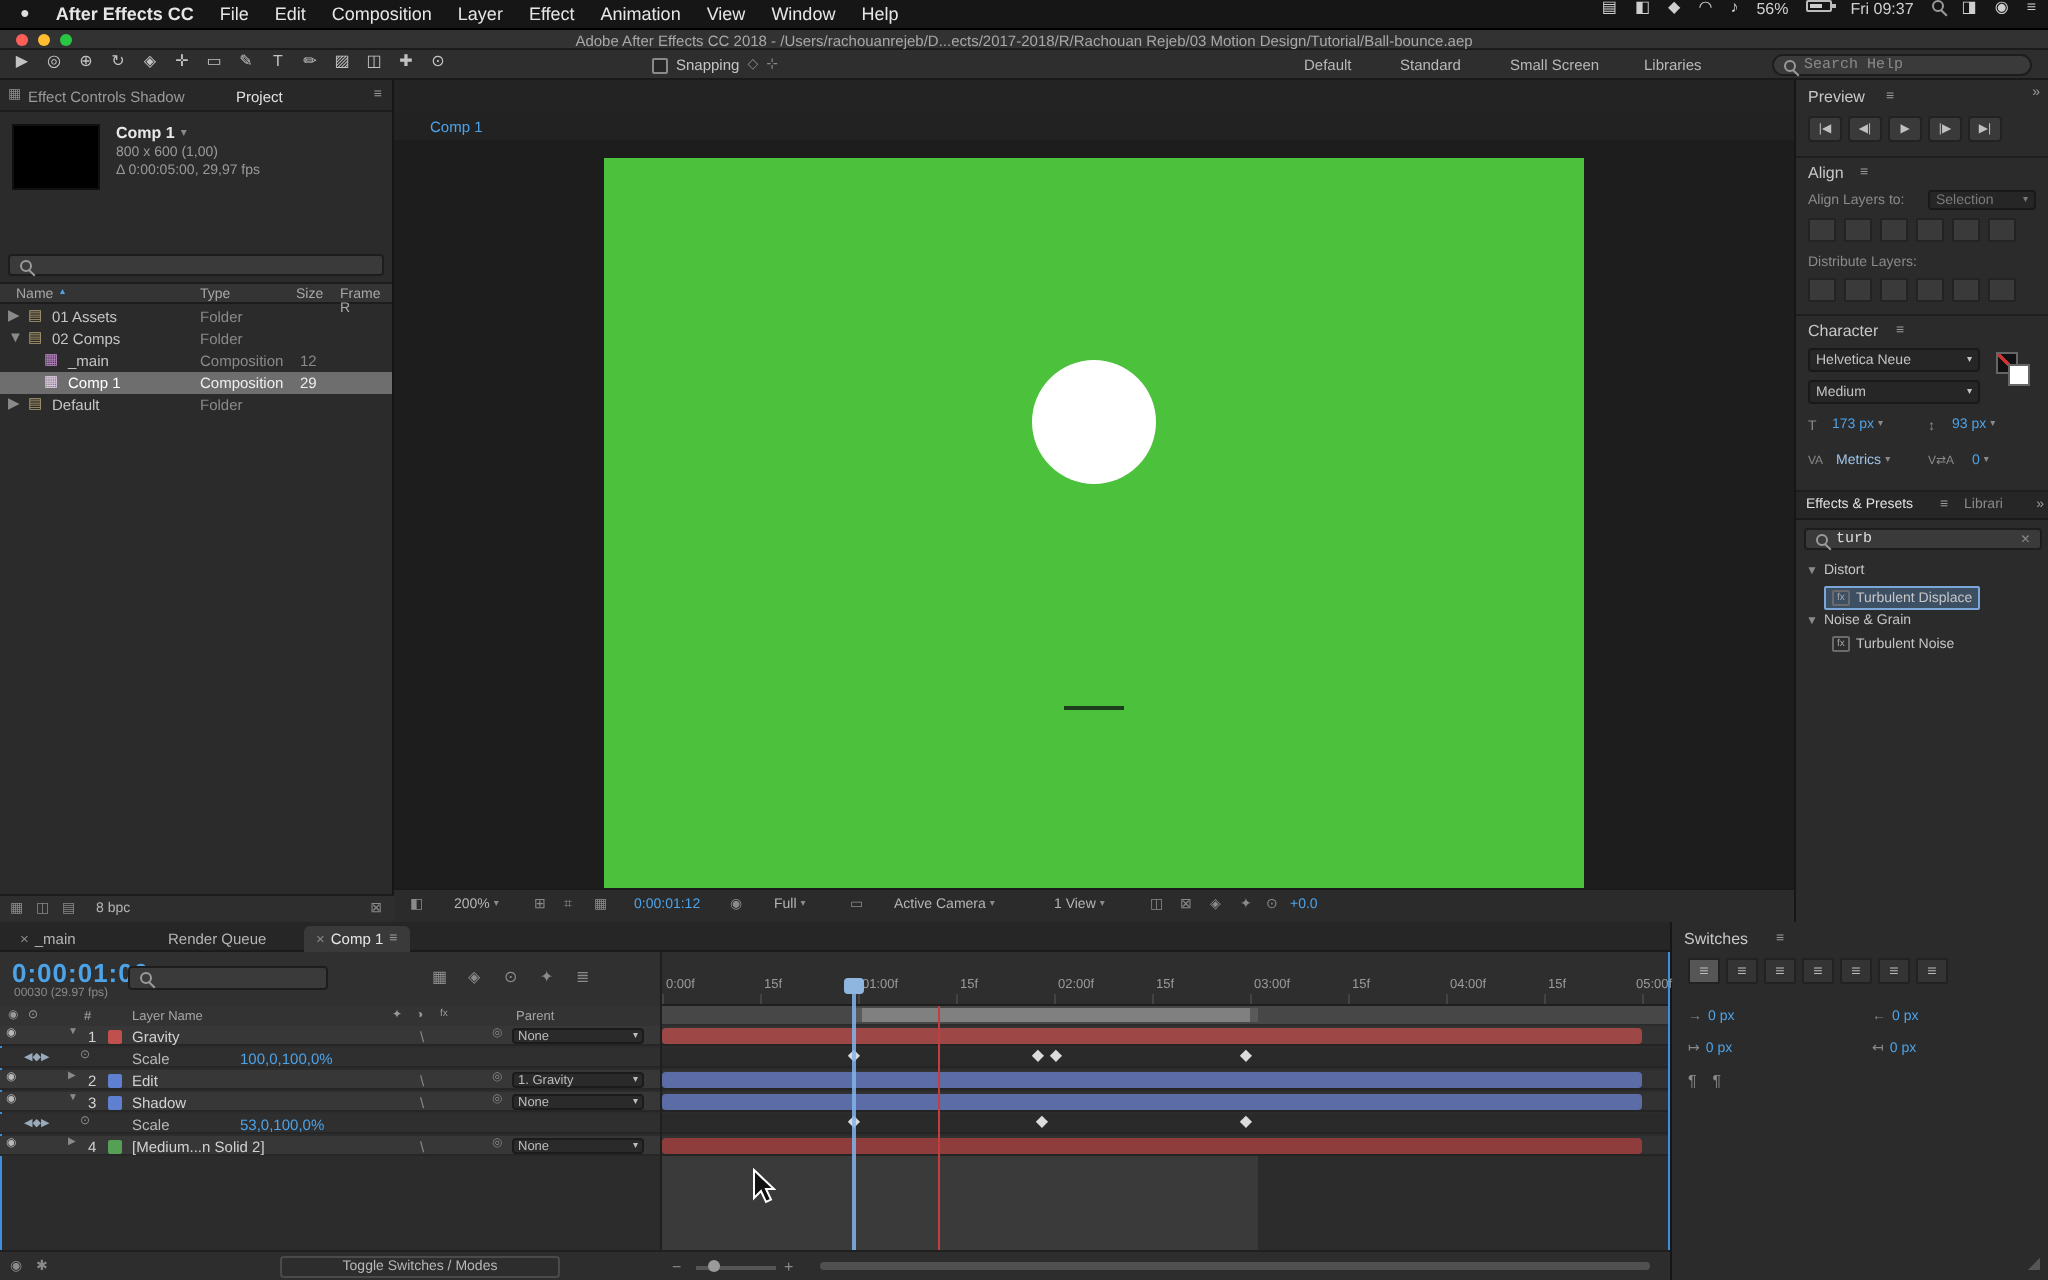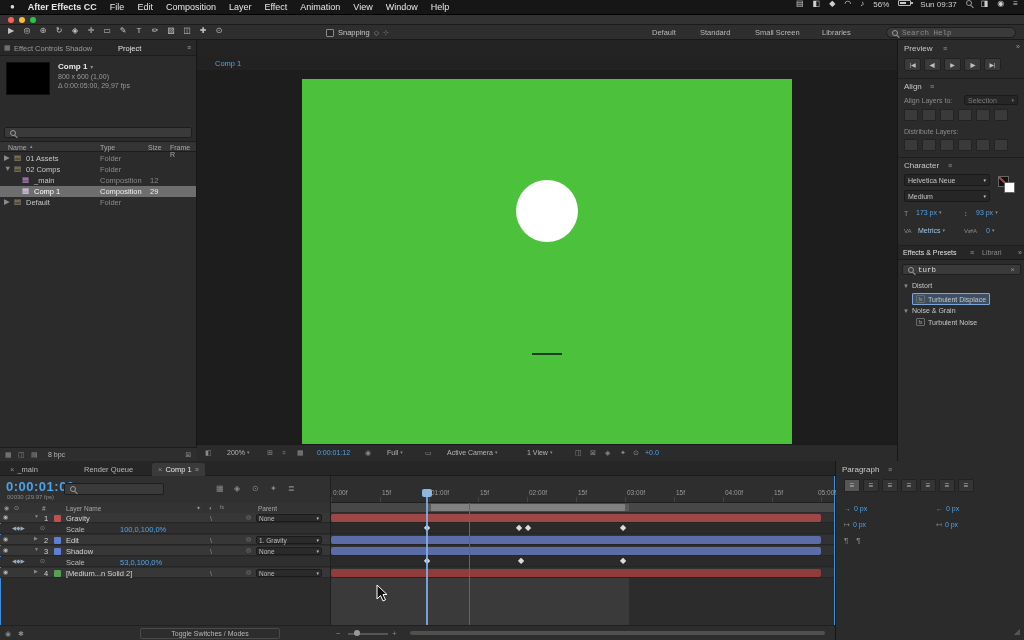--- a/index.html
+++ b/index.html
@@ -101,32 +101,33 @@
     <span class="mright">
       <span class="ic" data-glyph="▤"></span>
       <span class="ic" data-glyph="◧"></span>
       <span class="ic" data-glyph="◆"></span>
       <span class="ic" data-glyph="◠"></span>
       <span class="ic" data-glyph="♪"></span>
       <span>56%</span>
       <span class="batt">
           <i></i>
         </span>
-      <span>Sun 09:37</span>
+      <span>Fri 09:37</span>
       <span class="mag"></span>
       <span class="ic" data-glyph="◨"></span>
       <span class="ic" data-glyph="◉"></span>
       <span class="ic" data-glyph="≡"></span>
     </span>
   </div>
 
   <div class="titlebar abs">
     <span class="dot" style="left:8px;background:#ff5f57"></span>
     <span class="dot" style="left:19px;background:#febc2e"></span>
     <span class="dot" style="left:30px;background:#28c840"></span>
+    <span class="title">Adobe After Effects CC 2018 - /Users/rachouanrejeb/D...ects/2017-2018/R/Rachouan Rejeb/03 Motion Design/Tutorial/Ball-bounce.aep</span>
   </div>
 
   <div class="toolbar abs">
     <span class="tool ic" style="left:4px" data-glyph="▶"></span>
     <span class="tool ic" style="left:20px" data-glyph="◎"></span>
     <span class="tool ic" style="left:36px" data-glyph="⊕"></span>
     <span class="tool ic" style="left:52px" data-glyph="↻"></span>
     <span class="tool ic" style="left:68px" data-glyph="◈"></span>
     <span class="tool ic" style="left:84px" data-glyph="✛"></span>
     <span class="tool ic" style="left:100px" data-glyph="▭"></span>
@@ -359,21 +360,21 @@
       <span class="ic dim" data-glyph="▼" style="font-size:6px"></span>
       <span>Noise &amp; Grain</span>
     </div>
     <div class="effitem" style="left:18px;top:278px">
       <span class="fxic ic" data-glyph="fx"></span>
       <span>Turbulent Noise</span>
     </div>
   </div>
 
   <div class="parapanel abs">
-    <span class="abs phead" style="left:6px;top:4px">Paragraph</span>
+    <span class="abs phead" style="left:6px;top:4px">Switches</span>
     <span class="abs menu-ic ic" style="left:52px;top:5px" data-glyph="≡"></span>
     <div class="abs f" style="left:8px;top:18px;gap:3px">
       <span class="pbtn ic" style="background:#565656" data-glyph="≡"></span>
       <span class="pbtn ic" data-glyph="≡"></span>
       <span class="pbtn ic" data-glyph="≡"></span>
       <span class="pbtn ic" data-glyph="≡"></span>
       <span class="pbtn ic" data-glyph="≡"></span>
       <span class="pbtn ic" data-glyph="≡"></span>
       <span class="pbtn ic" data-glyph="≡"></span>
     </div>

